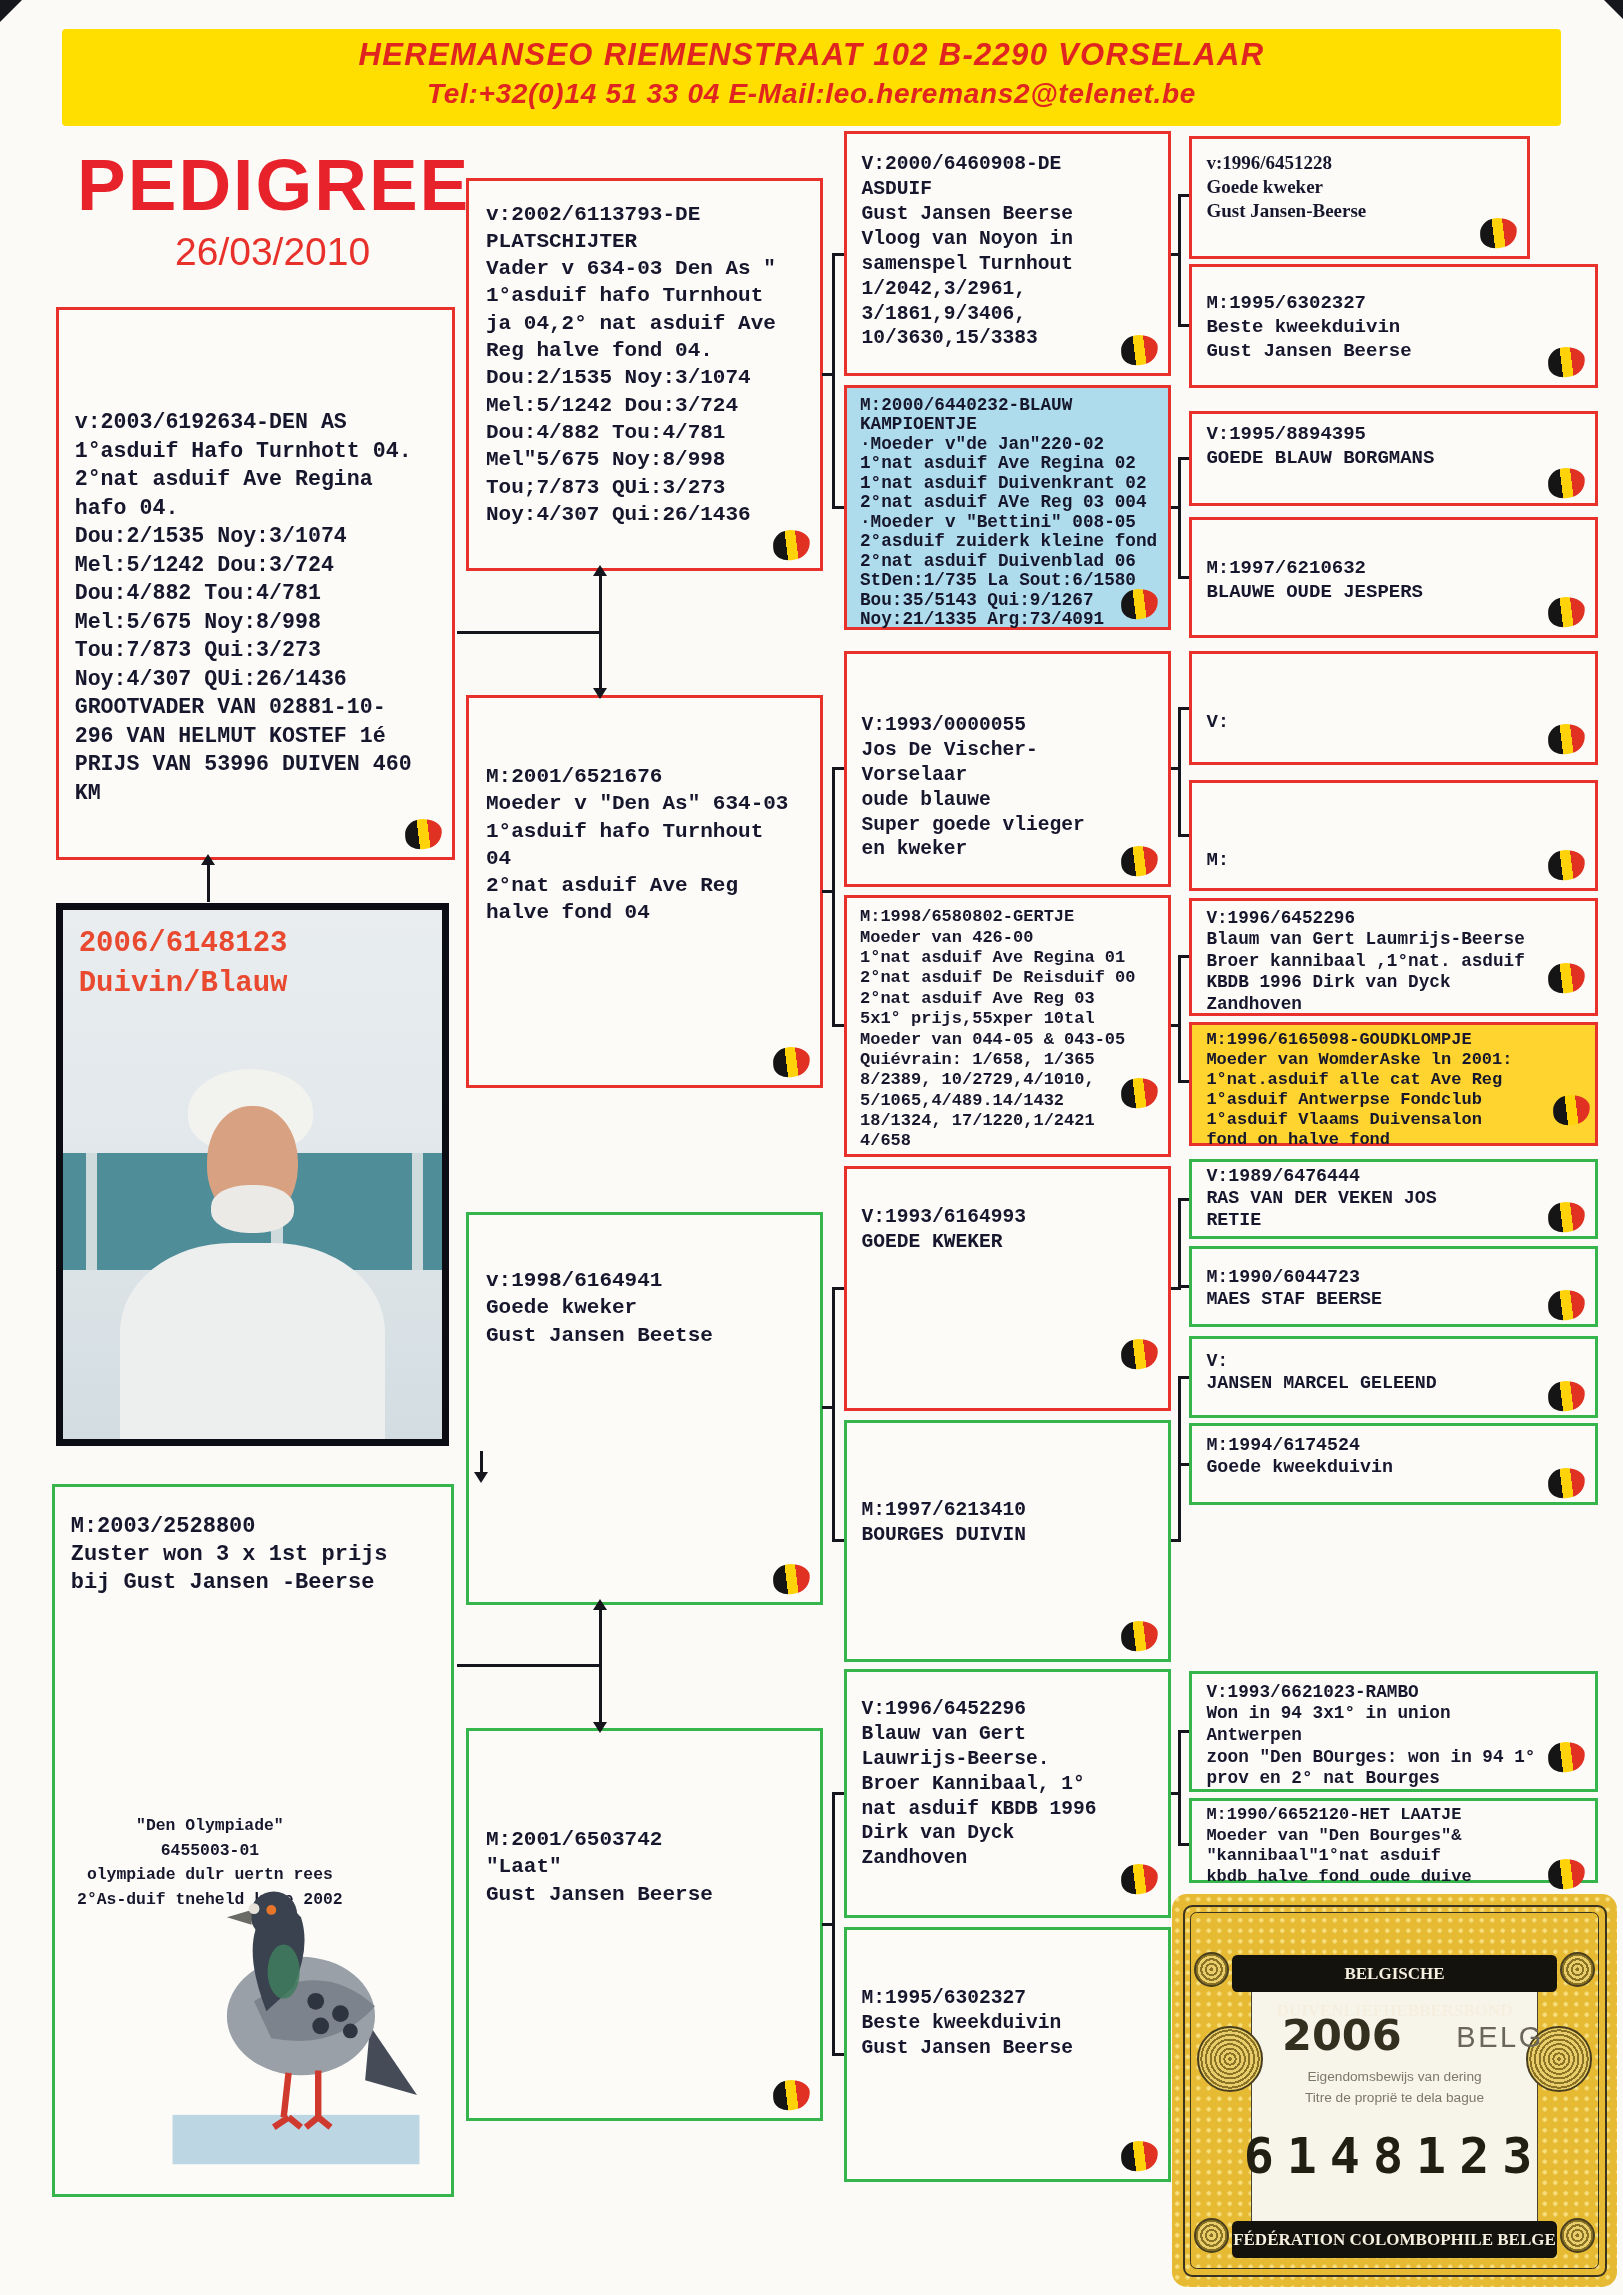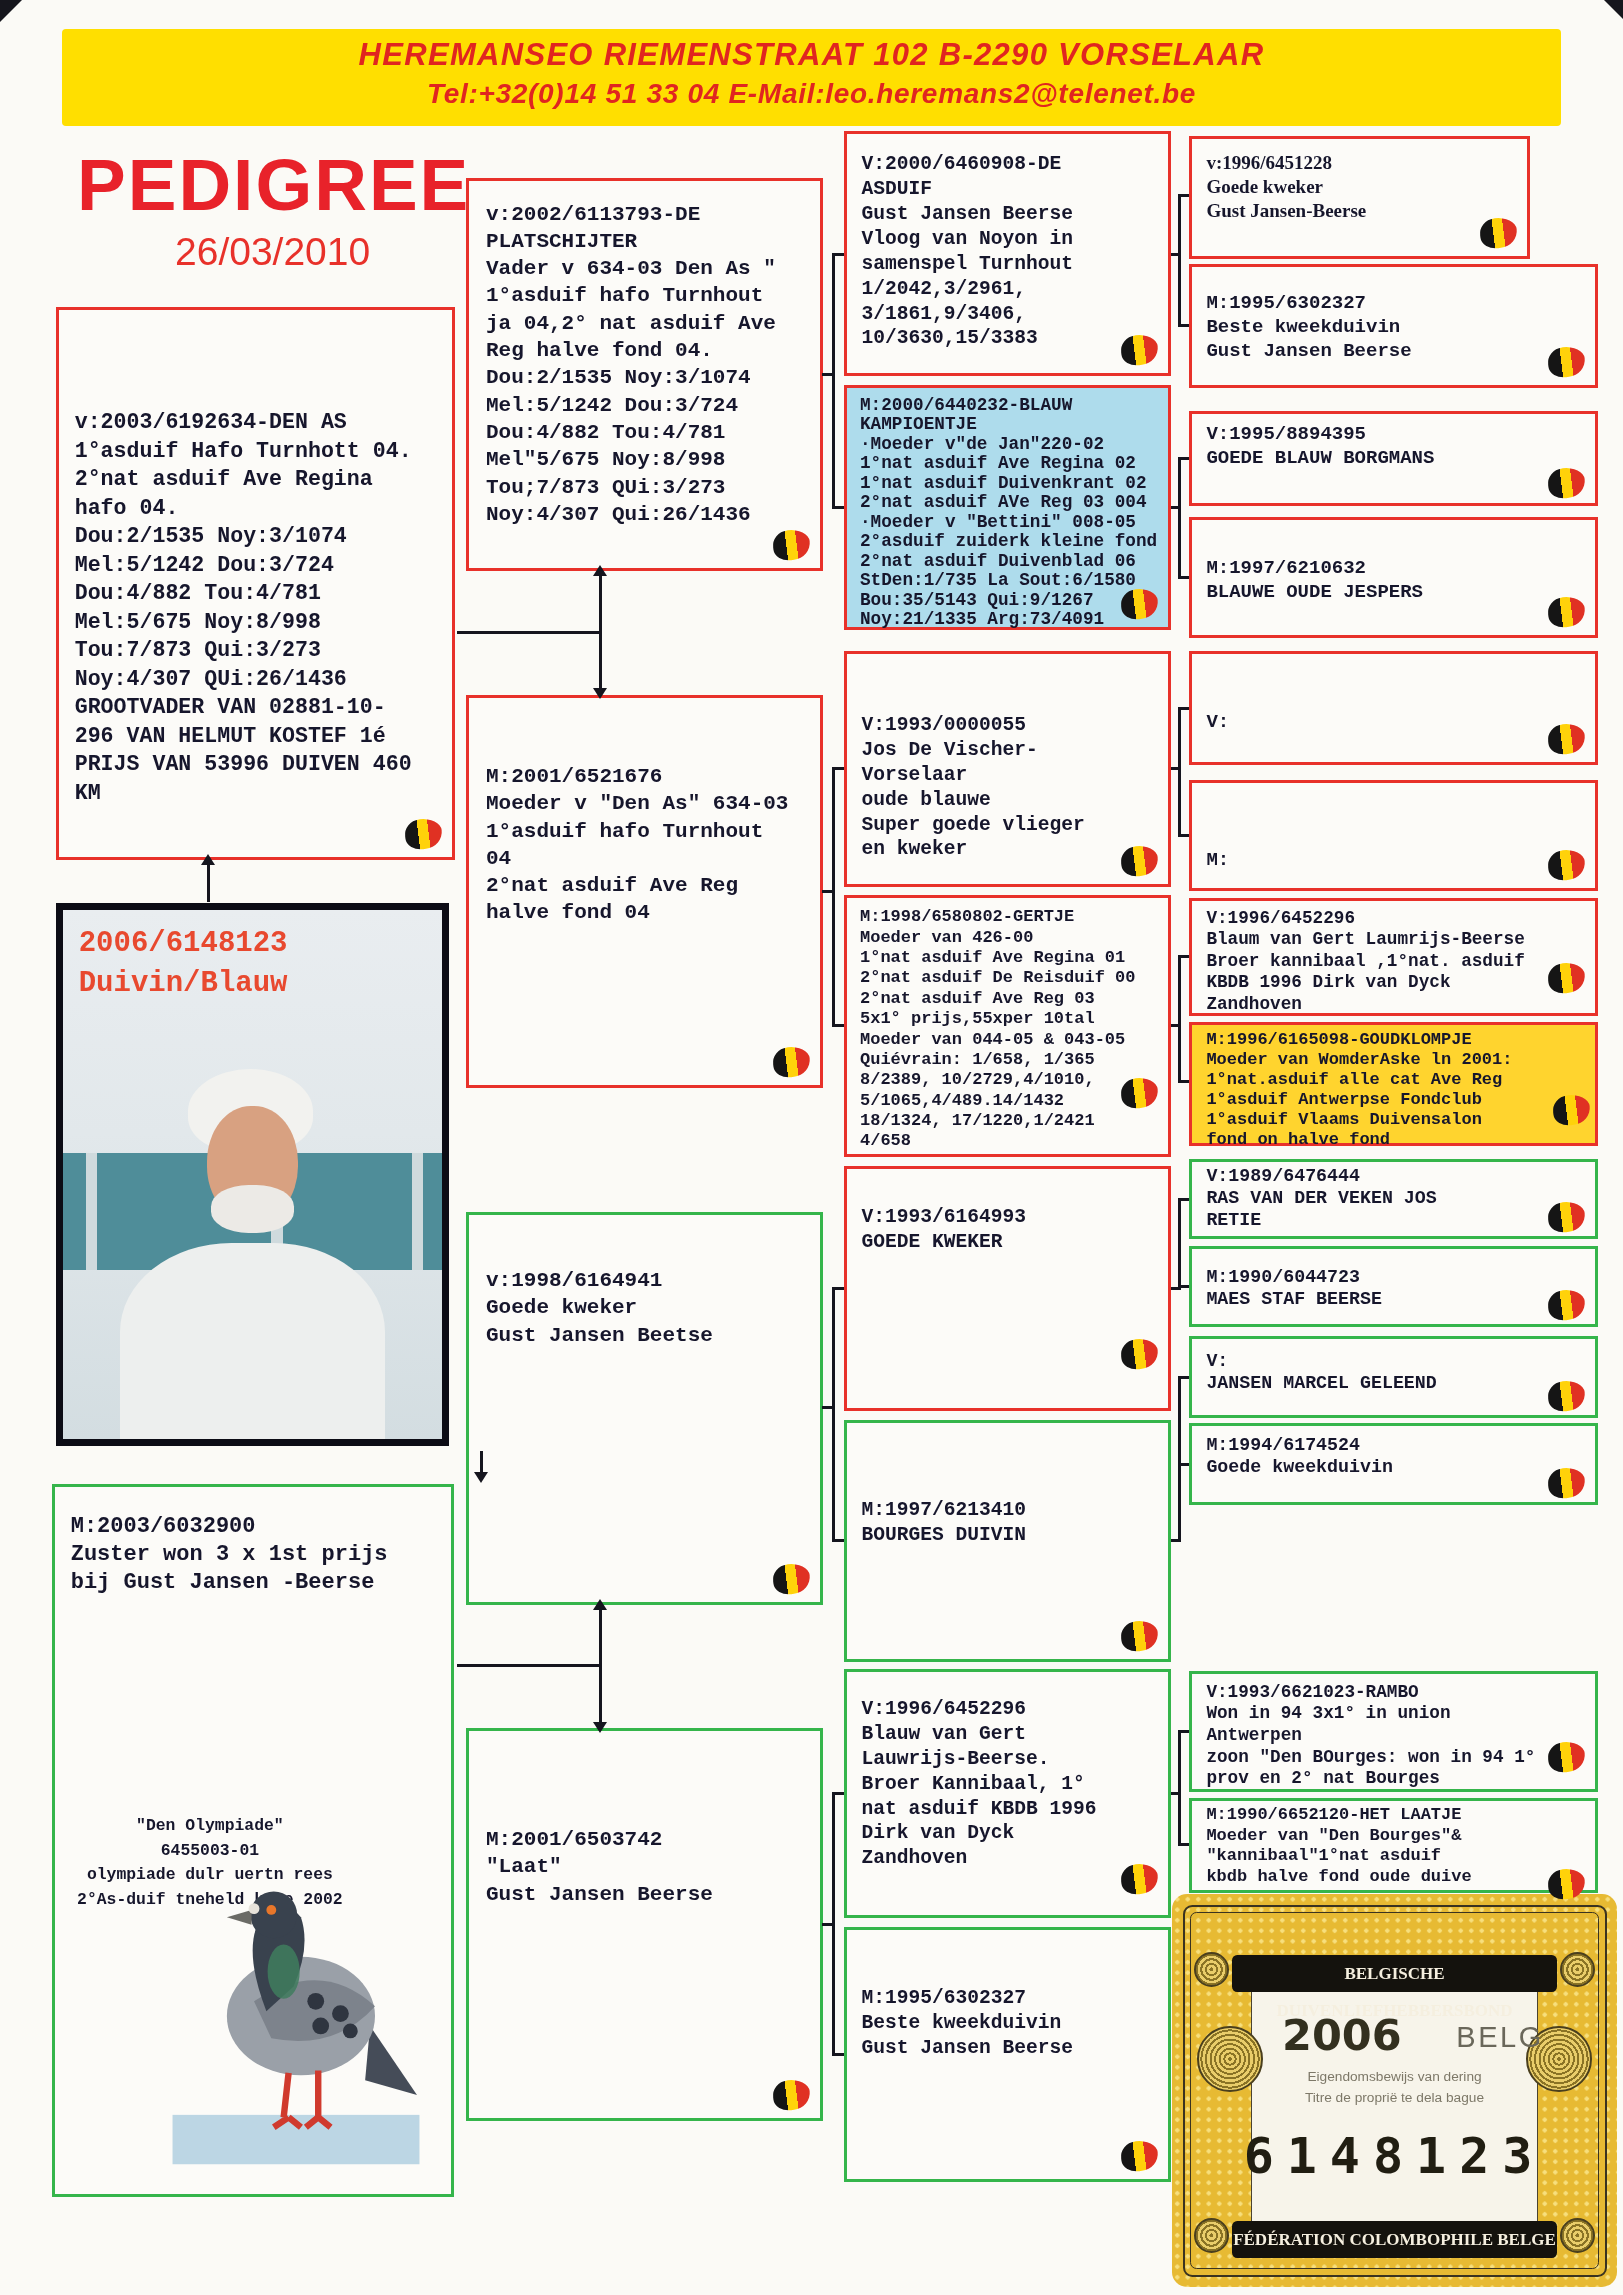--- a/index.html
+++ b/index.html
@@ -98,21 +98,21 @@
     <div class="slat" style="left:92%;"></div>
     <div class="hair"></div>
     <div class="face"></div>
     <div class="beard"></div>
     <div class="coat"></div>
     <div class="label">2006/6148123
 Duivin/Blauw</div>
   </div>
 
   <div class="box b-green" style="left:52px;top:1484px;width:402px;height:713px;">
-    <div class="bt" style="font-size:22px;padding:26px 11.8px 0 15.7px;">M:2003/6032900
+    <div class="bt" style="font-size:22px;padding:26px 11.8px 0 15.7px;">M:2003/2528800
 Zuster won 3 x 1st prijs
 bij Gust Jansen -Beerse</div>
     <div id="pigcap">"Den Olympiade"
 6455003-01
 olympiade dulr uertn rees
 2°As-duif tneheld knne 2002</div>
     <svg id="pigeon" viewBox="0 0 100 130">
       <rect x="0" y="102" width="100" height="20" fill="#bcd6e4"></rect>
       <path d="M80 66 L99 94 L78 88 Z" fill="#454c58"></path>
       <ellipse cx="52" cy="62" rx="30" ry="24" fill="#9aa0a8"></ellipse>
@@ -315,21 +315,21 @@
     <div class="flag" style="bottom:3.9px;"></div>
   </div>
   <div class="box b-green" style="left:1189px;top:1671px;width:409px;height:121px;">
     <div class="bt" style="font-size:17.7px;padding:7.9px 6.5px 0 14.4px;line-height:1.22;">V:1993/6621023-RAMBO
 Won in 94 3x1° in union
 Antwerpen
 zoon "Den BOurges: won in 94 1°
 prov en 2° nat Bourges</div>
     <div class="flag" style="bottom:17px;"></div>
   </div>
-  <div class="box b-green" style="left:1189px;top:1798px;width:409px;height:95px;">
+  <div class="box b-green" style="left:1189px;top:1798px;width:409px;height:85px;">
     <div class="bt" style="font-size:17px;padding:3.9px 6.5px 0 14.4px;line-height:1.22;">M:1990/6652120-HET LAATJE
 Moeder van "Den Bourges"&amp;
 "kannibaal"1°nat asduif
 kbdb halve fond oude duive</div>
     <div class="flag" style="bottom:-9.2px;z-index:7;"></div>
   </div>
 
   <div class="vl" style="left:207px;top:865px;height:37px;"></div>
   <div class="au" style="left:201px;top:854px;"></div>
   <div class="vl" style="left:480px;top:1451px;height:22px;"></div>

